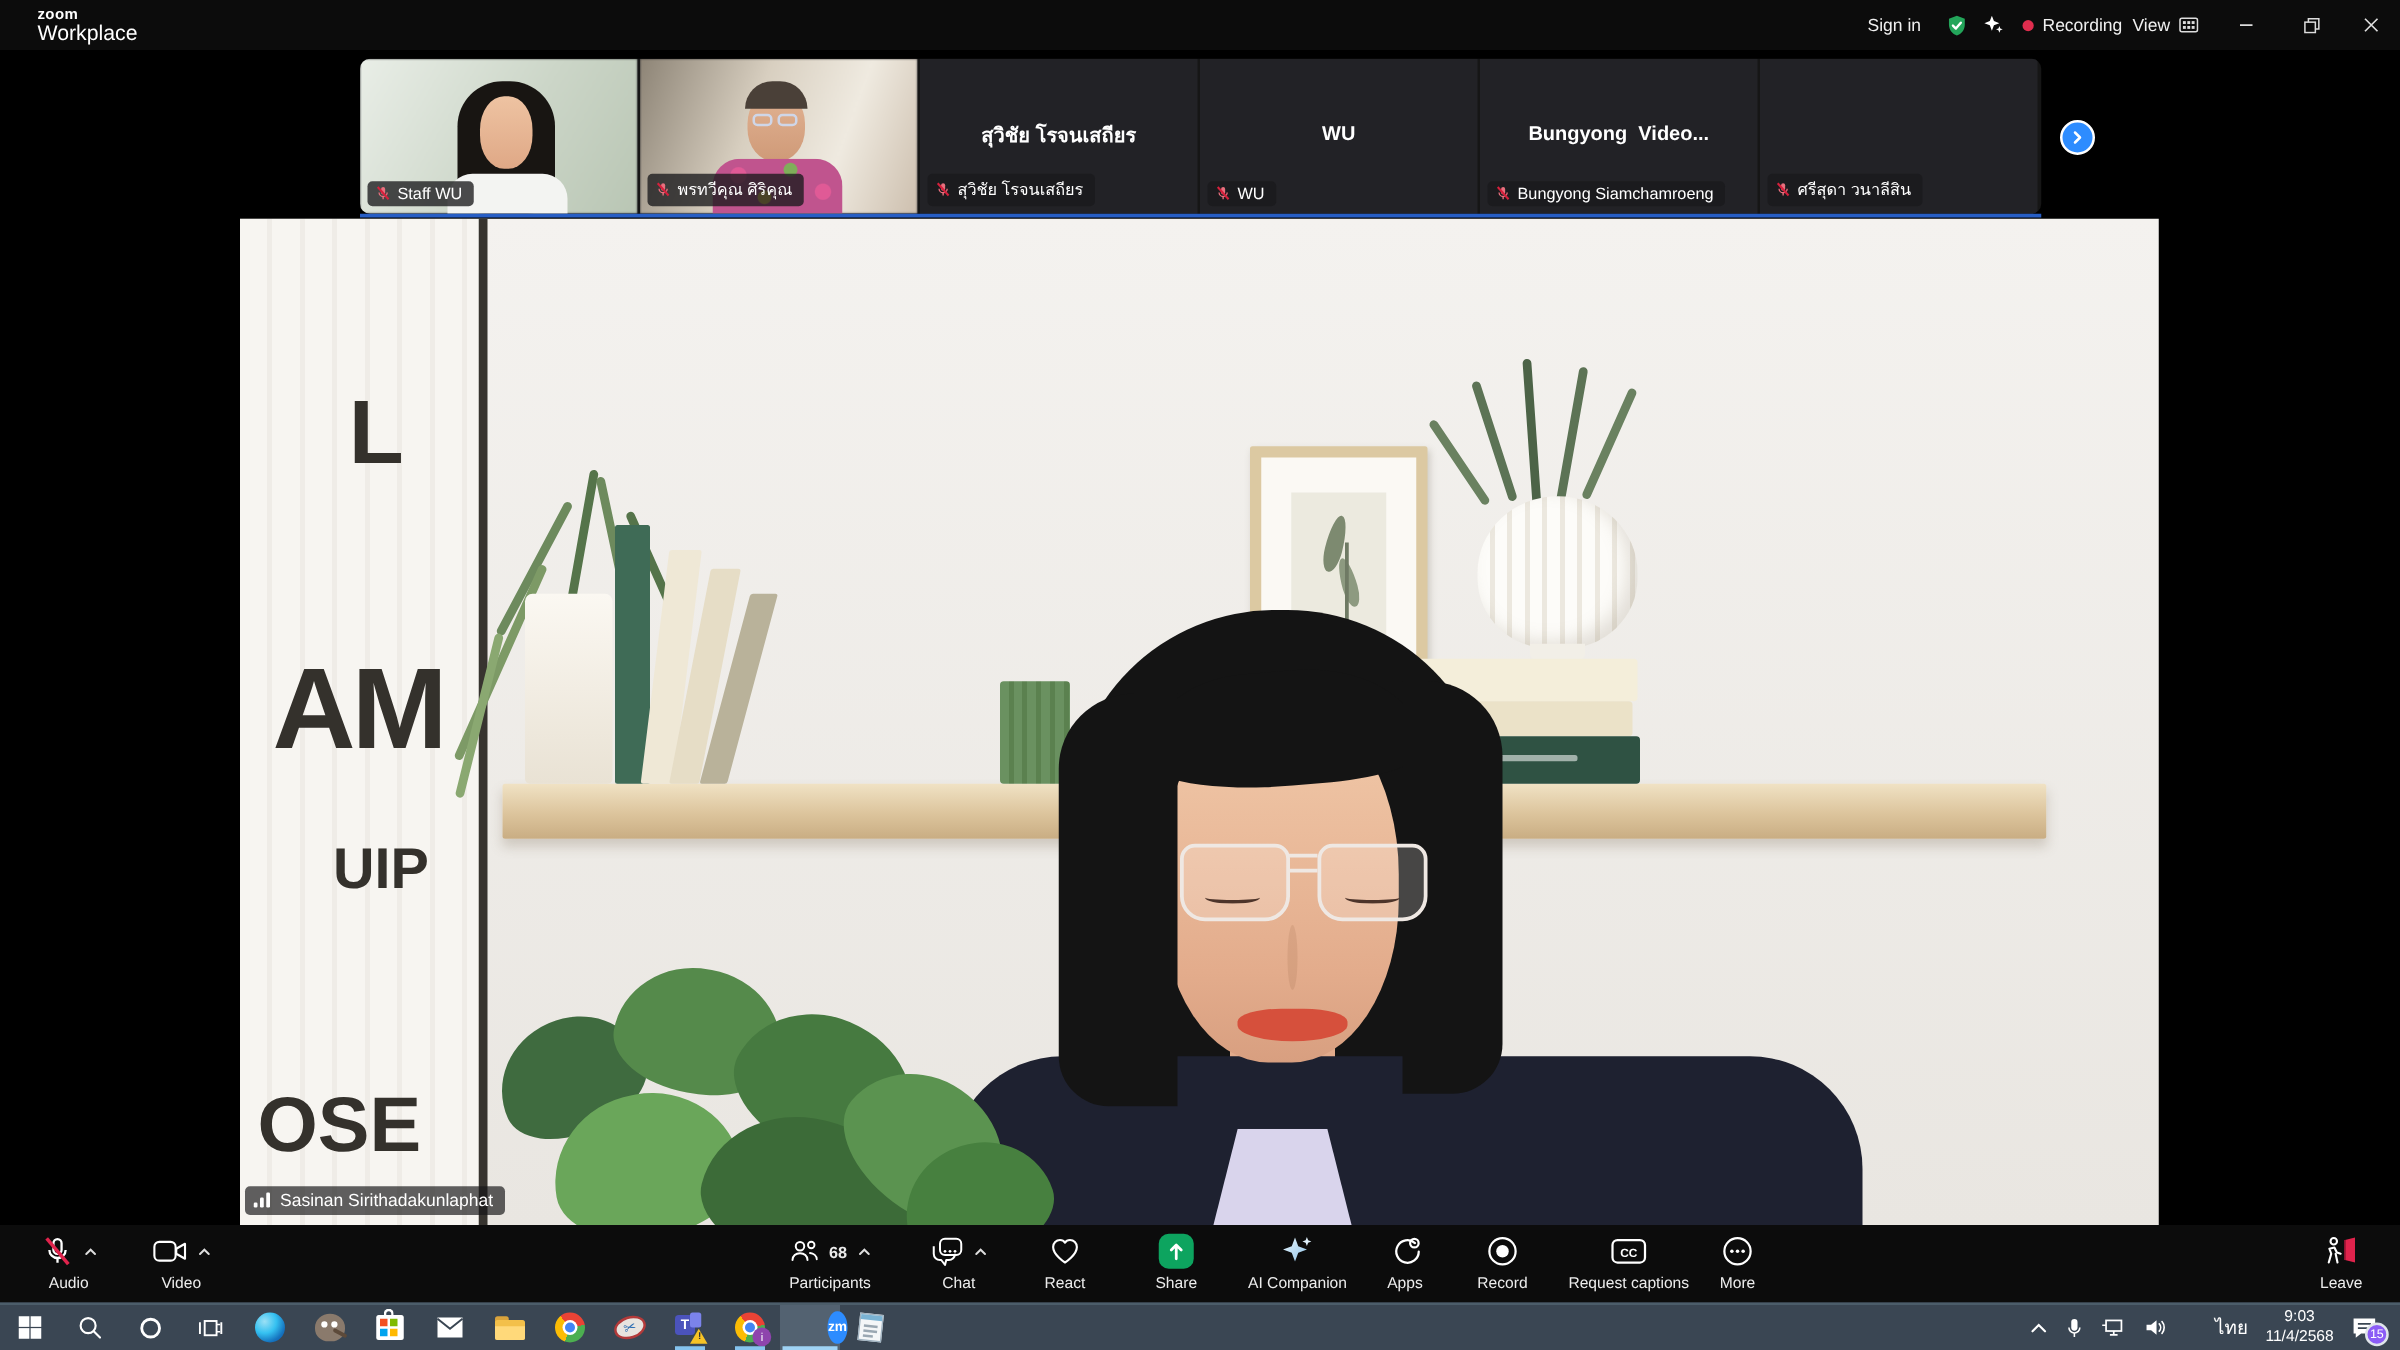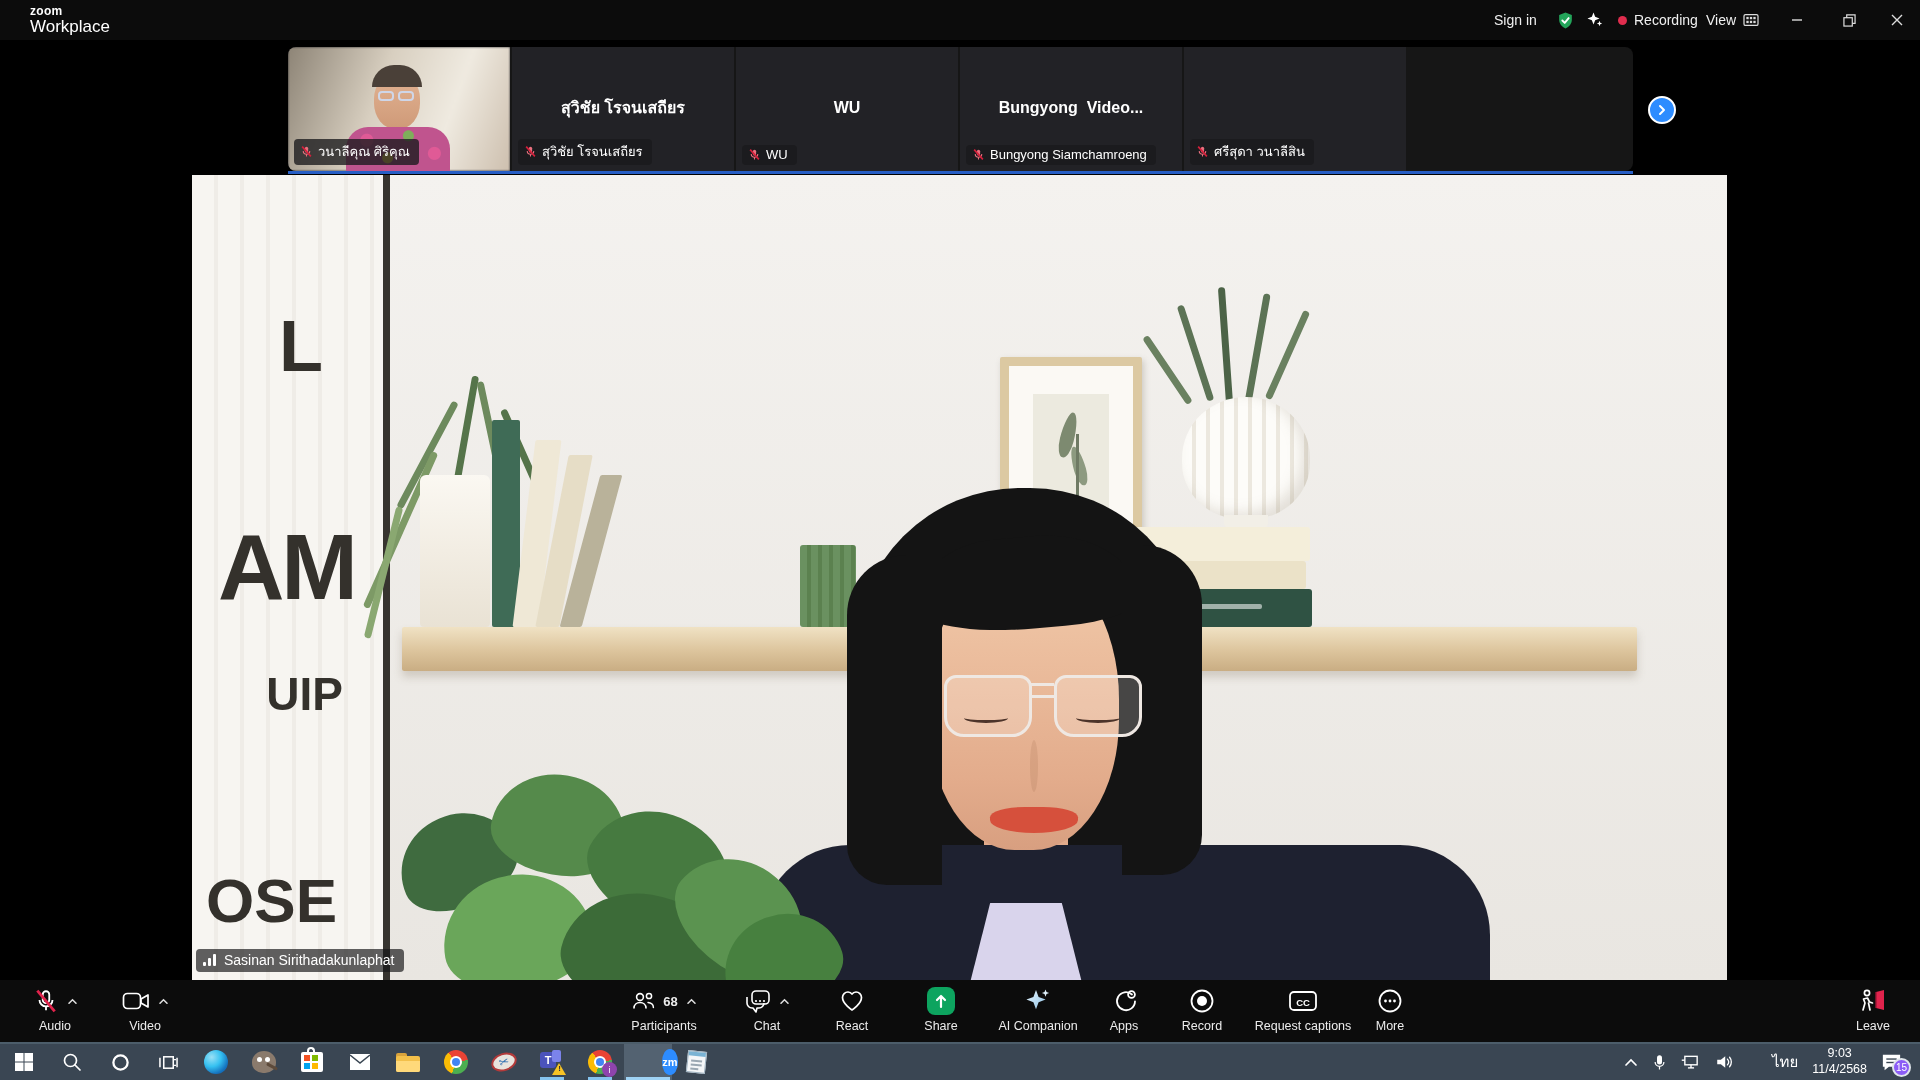--- a/index.html
+++ b/index.html
@@ -164,36 +164,51 @@
       <span class="winbtn">
           <svg width="12" height="12" viewBox="0 0 12 12">
             <path d="M1 1l10 10M11 1L1 11" stroke="#ddd" stroke-width="1.4"></path>
           </svg>
         </span>
     </div>
   </div>
 
   <div id="filmstrip" class="abs">
 
+    <div class="tile">
+      <div class="thumb-bg1"></div>
+      <div class="th-hair" style="left:78px;top:18px;width:78px;height:106px;border-radius:36px 36px 22px 22px;"></div>
+      <div class="th-face" style="left:96px;top:30px;width:42px;height:58px;border-radius:46%;"></div>
+      <div class="th-body" style="left:70px;top:92px;width:96px;height:32px;background:#f3f4f2;border-radius:20px 20px 0 0;"></div>
+      <div class="pill">
+        <svg width="13" height="13" viewBox="0 0 24 24">
+            <path d="M12 3a3 3 0 0 1 3 3v5a3 3 0 0 1-6 0V6a3 3 0 0 1 3-3z" fill="#e8707e"></path>
+            <path d="M6 11a6 6 0 0 0 12 0" stroke="#e8707e" stroke-width="2" fill="none"></path>
+            <line x1="12" y1="17" x2="12" y2="21" stroke="#e8707e" stroke-width="2"></line>
+            <line x1="4" y1="3" x2="20" y2="21" stroke="#d6203c" stroke-width="3"></line>
+          </svg>
+        <span>Staff WU</span>
+      </div>
+    </div>
 
     <div class="tile">
       <div class="thumb-bg2"></div>
       <div class="th-face" style="left:86px;top:26px;width:46px;height:56px;border-radius:46%;background:linear-gradient(#e2b393,#cf9a78);"></div>
       <div class="th-hair" style="left:84px;top:18px;width:50px;height:22px;border-radius:24px 24px 0 0;background:#4a4038;"></div>
       <div style="position:absolute;left:90px;top:44px;width:16px;height:10px;border:2px solid #cfd6e8;border-radius:4px;"></div>
       <div style="position:absolute;left:110px;top:44px;width:16px;height:10px;border:2px solid #cfd6e8;border-radius:4px;"></div>
       <div class="th-body" style="left:58px;top:80px;width:104px;height:44px;border-radius:22px 22px 0 0;background:radial-gradient(circle at 20% 30%,#e05a96 0 6px,transparent 7px),radial-gradient(circle at 60% 20%,#7fae5a 0 5px,transparent 6px),radial-gradient(circle at 40% 70%,#f3d050 0 5px,transparent 6px),radial-gradient(circle at 85% 60%,#e05a96 0 6px,transparent 7px),#c0548e;"></div>
       <div class="pill">
         <svg width="13" height="13" viewBox="0 0 24 24">
             <path d="M12 3a3 3 0 0 1 3 3v5a3 3 0 0 1-6 0V6a3 3 0 0 1 3-3z" fill="#e8707e"></path>
             <path d="M6 11a6 6 0 0 0 12 0" stroke="#e8707e" stroke-width="2" fill="none"></path>
             <line x1="12" y1="17" x2="12" y2="21" stroke="#e8707e" stroke-width="2"></line>
             <line x1="4" y1="3" x2="20" y2="21" stroke="#d6203c" stroke-width="3"></line>
           </svg>
-        <span>วนาลีคุณ ศิริคุณ</span>
+        <span>พรทวีคุณ ศิริคุณ</span>
       </div>
     </div>
 
     <div class="tile">
       <div class="center-name">สุวิชัย โรจนเสถียร</div>
       <div class="pill">
         <svg width="13" height="13" viewBox="0 0 24 24">
             <path d="M12 3a3 3 0 0 1 3 3v5a3 3 0 0 1-6 0V6a3 3 0 0 1 3-3z" fill="#e8707e"></path>
             <path d="M6 11a6 6 0 0 0 12 0" stroke="#e8707e" stroke-width="2" fill="none"></path>
             <line x1="12" y1="17" x2="12" y2="21" stroke="#e8707e" stroke-width="2"></line>

